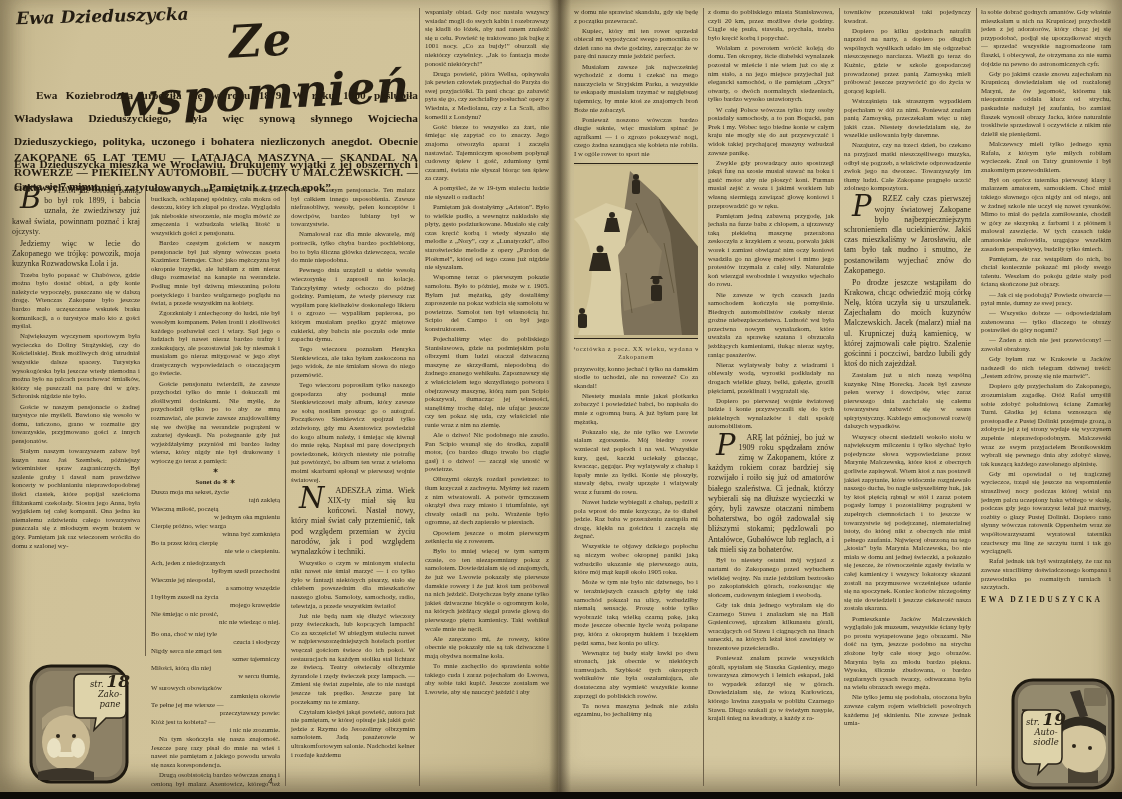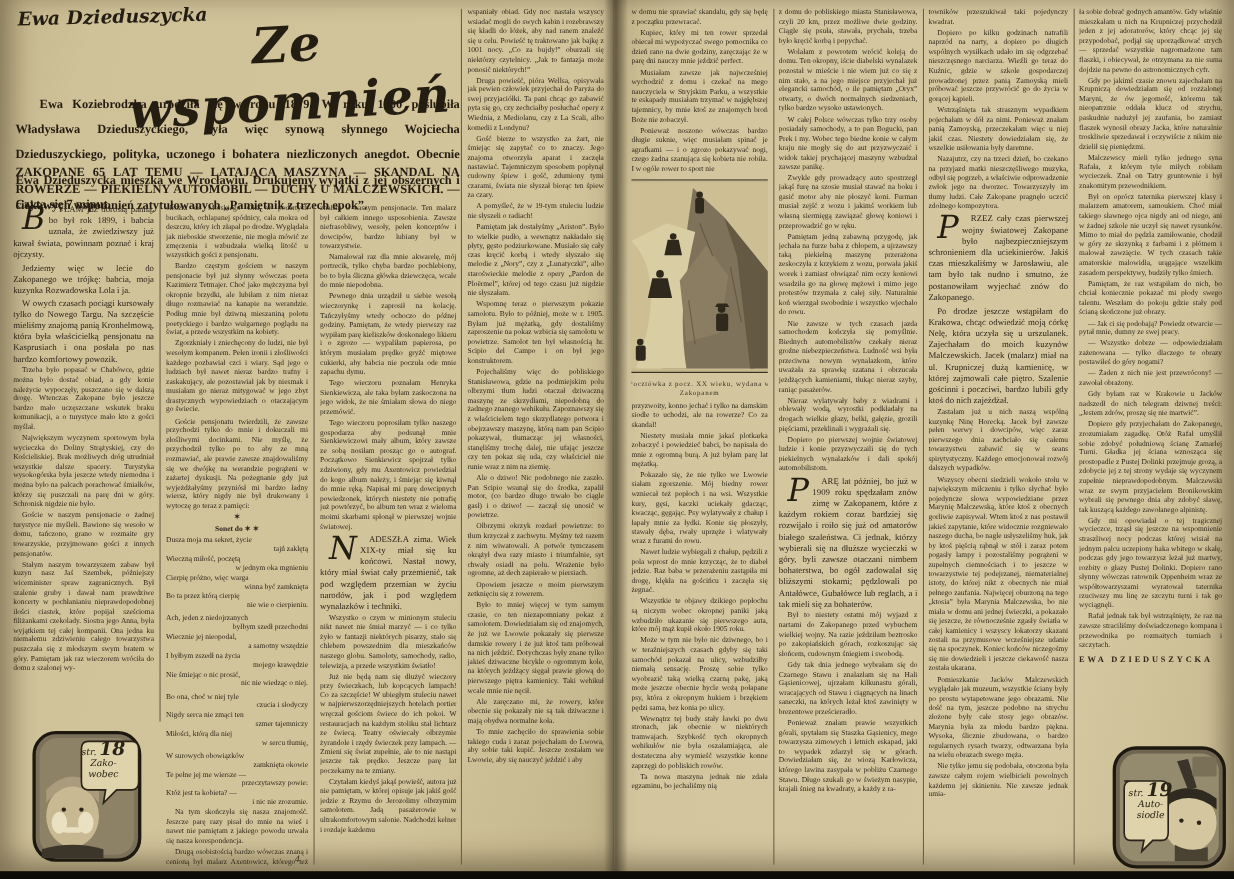--- a/index.html
+++ b/index.html
@@ -64,22 +64,21 @@
 
   <div class="rule" style="left:145px;top:186px;height:470px;"></div>
   <div class="rule" style="left:285px;top:186px;height:600px;"></div>
   <div class="rule" style="left:419px;top:8px;height:778px;"></div>
   <div class="rule" style="left:703px;top:8px;height:778px;"></div>
   <div class="rule" style="left:839px;top:8px;height:778px;"></div>
   <div class="rule" style="left:976px;top:8px;height:778px;"></div>
 
   <div class="col" style="left:12px;top:186px;width:128px;height:472px;">
       <p class="para lead"><span class="dropcap">B</span>YŁAM już dorosłą panną, bo był rok 1899, i babcia uznała, że zwiedziwszy już kawał świata, powinnam poznać i kraj ojczysty.</p>
-      <p class="para lead">Jedziemy więc w lecie do Zakopanego we trójkę: babcia, moja kuzynka Rozwadowska Lola i ja.</p>
-      <p class="para lead">W owych czasach pociągi kursowały tylko do Nowego Targu. Na szczęście mieliśmy znajomą panią Kronhelmową, która była właścicielką pensjonatu na Kasprusiach i ona posłała po nas bardzo komfortowy powozik.</p>
+      <p class="para lead">Jedziemy więc w lecie do Zakopanego we trójkę: powozik, moja kuzynka Rozwadowska Lola i ja.</p>
       <p class="para">Trzeba było popasać w Chabówce, gdzie można było dostać obiad, a gdy konie należycie wypoczęły, puszczano się w dalszą drogę. Wtenczas Zakopane było jeszcze bardzo mało uczęszczane wskutek braku komunikacji, a o turystyce mało kto z gości myślał.</p>
       <p class="para">Największym wyczynem sportowym była wycieczka do Doliny Strążyskiej, czy do Kościeliskiej. Brak możliwych dróg utrudniał wszystkie dalsze spacery. Turystyka wysokogórska była jeszcze wtedy niemodna i można było na palcach porachować śmiałków, którzy się puszczali na parę dni w góry. Schronisk nigdzie nie było.</p>
       <p class="para">Goście w naszym pensjonacie o żadnej turystyce nie myśleli. Bawiono się wesoło w domu, tańczono, grano w rozmaite gry towarzyskie, przyjmowano gości z innych pensjonatów.</p>
       <p class="para">Stałym naszym towarzyszem zabaw był kuzyn nasz Jaś Szembek, późniejszy wiceminister spraw zagranicznych. Był szalenie gruby i dawał nam prawdziwe koncerty w pochłanianiu nieprawdopodobnej ilości ciastek, które popijał sześcioma filiżankami czekolady. Siostra jego Anna, była wyjątkiem tej całej kompanii. Ona jedna ku niemałemu zdziwieniu całego towarzystwa puszczała się z młodszym swym bratem w góry. Pamiętam jak raz wieczorem wróciła do domu z szalonej wy-</p>
     </div>
   <div class="col" style="left:151px;top:186px;width:129px;height:602px;">
       <p class="para noind">cieczki do Morskiego Oka w podartych bucikach, ochlapanej spódnicy, cała mokra od deszczu, który ich złapał po drodze. Wyglądała jak nieboskie stworzenie, nie mogła mówić ze zmęczenia i wzbudzała wielką litość u wszystkich gości z pensjonatu.</p>
       <p class="para">Bardzo częstym gościem w naszym pensjonacie był już słynny wówczas poeta Kazimierz Tetmajer. Choć jako mężczyzna był okropnie brzydki, ale lubiłam z nim nieraz długo rozmawiać na kanapie na werandzie. Podług mnie był dziwną mieszaniną polotu poetyckiego i bardzo wulgarnego poglądu na świat, a przede wszystkim na kobiety.</p>
       <p class="para">Zgorzkniały i zniechęcony do ludzi, nie był wesołym kompanem. Pełen ironii i złośliwości każdego pozbawiał czci i wiary. Sąd jego o ludziach był nawet nieraz bardzo trafny i zaskakujący, ale pozostawiał jak by niesmak i musiałam go nieraz mitygować w jego zbyt drastycznych wypowiedziach o otaczającym go świecie.</p>
       <p class="para">Goście pensjonatu twierdzili, że zawsze przychodzi tylko do mnie i dokuczali mi złośliwymi docinkami. Nie myślę, że przychodził tylko po to aby ze mną rozmawiać, ale prawie zawsze znajdowaliśmy się we dwójkę na werandzie pogrążeni w zażartej dyskusji. Na pożegnanie gdy już wyjeżdżałyśmy przyniósł mi bardzo ładny wiersz, który nigdy nie był drukowany i wytoczę go teraz z pamięci:</p>
@@ -153,24 +152,24 @@
       <ellipse cx="38" cy="82" rx="24" ry="28" fill="#c9b992"></ellipse>
       <path d="M14,70 Q38,40 62,70 L62,58 Q38,34 14,58 Z" fill="#a99b7b"></path>
       <ellipse cx="26" cy="88" rx="7" ry="10" fill="#e9e1c2"></ellipse>
       <ellipse cx="50" cy="88" rx="7" ry="10" fill="#e9e1c2"></ellipse>
       <rect x="30" y="92" width="16" height="5" rx="2" fill="#e9e1c2"></rect>
       <circle cx="30" cy="76" r="2" fill="#2c251a"></circle>
       <circle cx="46" cy="76" r="2" fill="#2c251a"></circle>
       <path d="M10,112 Q38,104 66,112 L66,120 L10,120 Z" fill="#3c352a"></path>
       <path d="M52,14 h40 q6,0 6,7 v30 q0,7 -6,7 h-14 l-12,12 l2,-12 h-16 q-6,0 -6,-7 v-30 q0,-7 6,-7 Z" fill="#ded3aa" stroke="#2a2318" stroke-width="1.5"></path>
     </svg>
-    <div class="bubble-text" style="left:44px;top:16px;width:44px;">
+    <div class="bubble-text" style="left:60px;top:16px;width:44px;">
       <span>str.</span> <span class="big">18</span><br>
       <span>Zako-</span><br>
-      <span>wobec</span>
+      <span>pane</span>
     </div>
   </div>
 
   <div class="pagenum">4</div>
 
   <div class="col" style="left:574px;top:8px;width:124px;height:780px;">
     <div>
         <p class="para noind">w domu nie sprawiać skandalu, gdy się będę z początku przewracać.</p>
         <p class="para">Kupiec, który mi ten rower sprzedał obiecał mi wypożyczać swego pomocnika co dzień rano na dwie godziny, zaręczając że w parę dni nauczy mnie jeździć perfect.</p>
         <p class="para">Musiałam zawsze jak najwcześniej wychodzić z domu i czekać na mego nauczyciela w Stryjskim Parku, a wszystkie te eskapady musiałam trzymać w najgłębszej tajemnicy, by mnie ktoś ze znajomych broń Boże nie zobaczył.</p>

